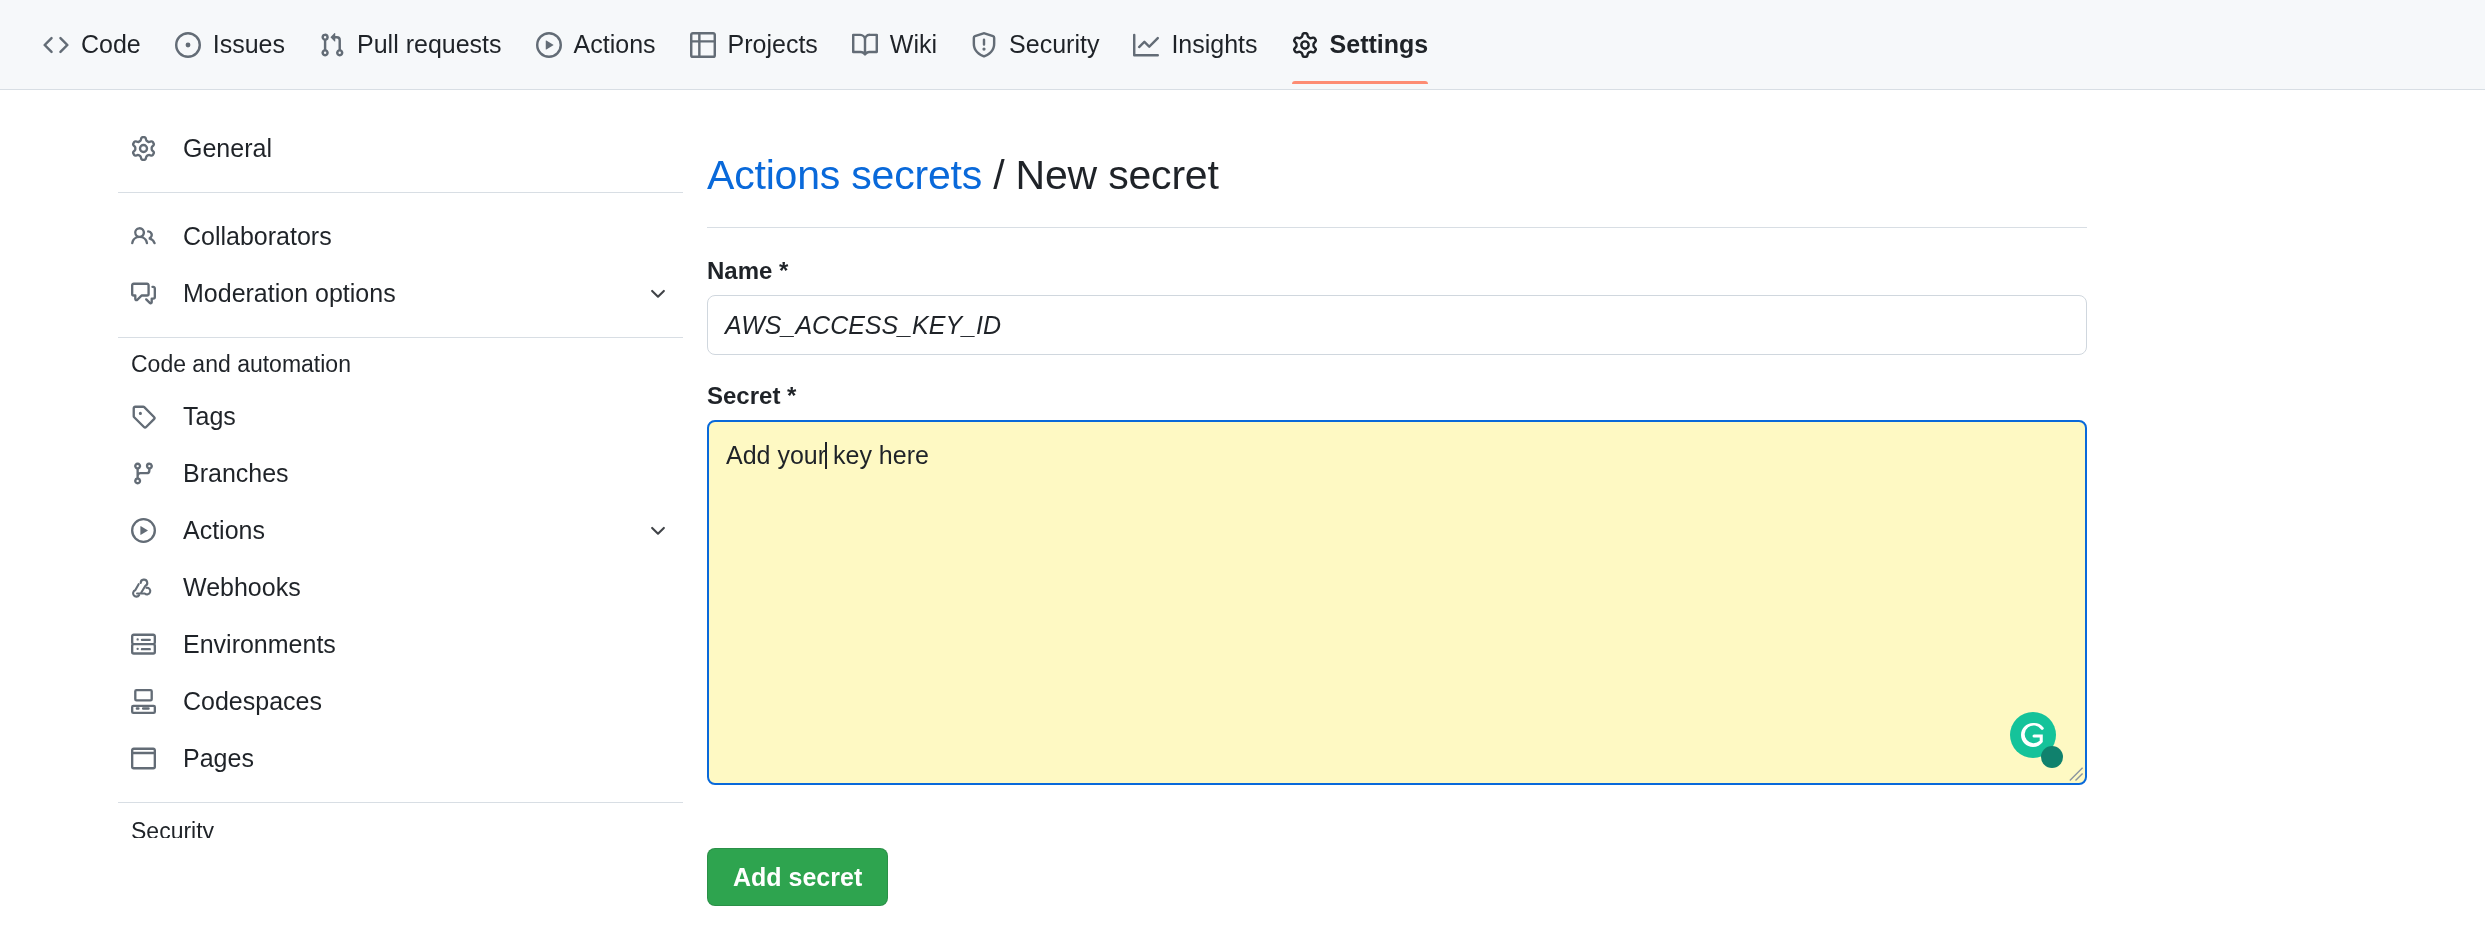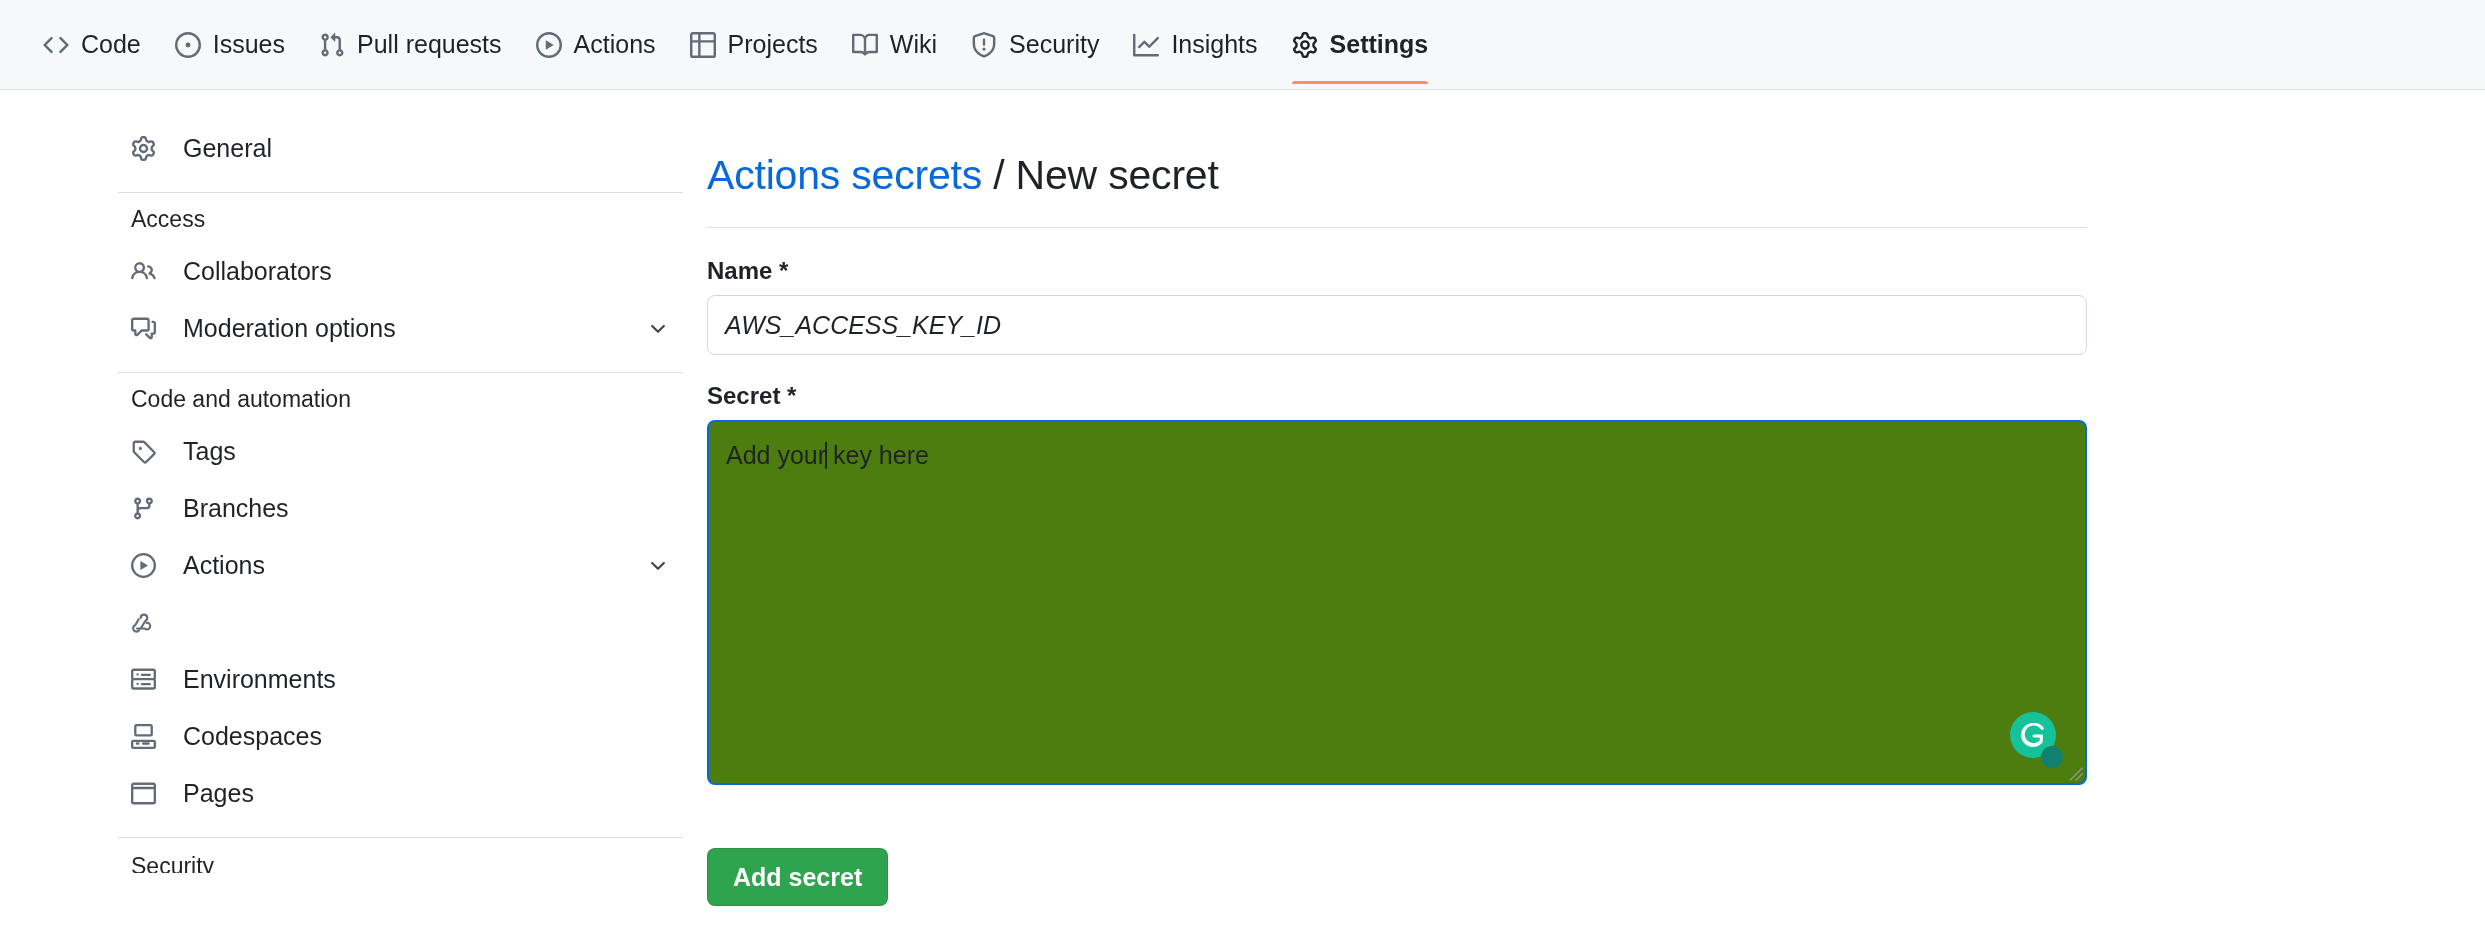--- a/index.html
+++ b/index.html
@@ -157,21 +157,21 @@
   .secret-wrap {
     position: relative;
     width: 1380px;
     height: 365px;
   }
   .secret-area {
     position: absolute;
     inset: 0;
     border: 2px solid #0969da;
     border-radius: 8px;
-    background: #4d7c0f;
+    background: #fef9c3;
     padding: 17px 17px;
     font-size: 25px;
     color: #1f2328;
     line-height: 1.35;
     cursor: text;
   }
   .caret {
     display: inline-block;
     width: 2px;
     height: 27px;
@@ -319,21 +319,20 @@
       <span>
         <svg width="25" height="25" viewBox="0 0 16 16" fill="#636c76" aria-hidden="true">
             <path d="M8 0a8.2 8.2 0 0 1 .701.031C9.444.095 9.99.645 10.16 1.29l.288 1.107c.018.066.079.158.212.224.231.114.454.243.668.386.123.082.233.09.299.071l1.103-.303c.644-.176 1.392.021 1.82.63.27.385.506.792.704 1.218.315.675.111 1.422-.364 1.891l-.814.806c-.049.048-.098.147-.088.294.016.257.016.515 0 .772-.01.147.039.246.088.294l.814.806c.475.469.679 1.216.364 1.891a7.977 7.977 0 0 1-.704 1.218c-.428.609-1.176.806-1.82.63l-1.103-.303c-.066-.019-.176-.011-.299.071a4.909 4.909 0 0 1-.668.386c-.133.066-.194.158-.212.224l-.288 1.107c-.17.645-.716 1.195-1.459 1.259a8.006 8.006 0 0 1-1.402 0c-.743-.064-1.289-.614-1.459-1.259l-.288-1.107c-.018-.066-.079-.158-.212-.224a4.738 4.738 0 0 1-.668-.386c-.123-.082-.233-.09-.299-.071l-1.103.303c-.644.176-1.392-.021-1.82-.63a8.12 8.12 0 0 1-.704-1.218c-.315-.675-.111-1.422.363-1.891l.815-.806c.05-.048.098-.147.088-.294a6.214 6.214 0 0 1 0-.772c.01-.147-.038-.246-.088-.294l-.815-.806C.635 6.045.431 5.298.746 4.623a7.92 7.92 0 0 1 .704-1.217c.428-.61 1.176-.807 1.82-.63l1.103.302c.066.019.176.011.299-.071.214-.143.437-.272.668-.386.133-.066.194-.158.212-.224L5.84 1.29C6.01.645 6.556.095 7.299.03 7.53.01 7.764 0 8 0Zm-.571 1.525c-.036.003-.108.036-.137.146l-.289 1.105c-.147.561-.549.967-.998 1.189-.173.086-.34.183-.5.29-.417.278-.97.423-1.529.27l-1.103-.303c-.109-.03-.175.016-.195.045-.22.312-.412.644-.573.99-.014.031-.021.11.059.19l.815.806c.411.406.562.957.53 1.456a4.709 4.709 0 0 0 0 .582c.032.499-.119 1.05-.53 1.456l-.815.806c-.08.08-.073.159-.059.19.162.346.353.677.573.989.02.03.085.076.195.046l1.102-.303c.56-.153 1.113-.008 1.53.27.161.107.328.204.501.29.447.222.85.629.997 1.189l.289 1.105c.029.109.101.143.137.146a6.6 6.6 0 0 0 1.142 0c.036-.003.108-.037.137-.146l.289-1.105c.147-.561.549-.967.998-1.189.173-.86.34-.183.5-.29.417-.278.97-.423 1.529-.27l1.103.303c.109.029.175-.016.195-.045.22-.313.411-.644.573-.99.014-.031.021-.11-.059-.19l-.815-.806c-.411-.406-.562-.957-.53-1.456a4.709 4.709 0 0 0 0-.582c-.032-.499.119-1.05.53-1.456l.815-.806c.08-.8.073-.159.059-.19a6.464 6.464 0 0 0-.573-.989c-.02-.03-.085-.076-.195-.046l-1.102.303c-.56.153-1.113.008-1.53-.27a4.44 4.44 0 0 0-.501-.29c-.447-.222-.85-.629-.997-1.189l-.289-1.105c-.029-.11-.101-.143-.137-.146a6.6 6.6 0 0 0-1.142 0ZM11 8a3 3 0 1 1-6 0 3 3 0 0 1 6 0ZM9.5 8a1.5 1.5 0 1 0-3.001.001A1.5 1.5 0 0 0 9.5 8Z"></path>
           </svg>
       </span>
       <span class="side-label">General</span>
     </a>
 
     <div class="side-divider"></div>
 
-    <div class="side-group-title">Access</div>
 
     <a class="side-item">
       <span>
         <svg width="25" height="25" viewBox="0 0 16 16" fill="#636c76" aria-hidden="true">
             <path d="M2 5.5a3.5 3.5 0 1 1 5.898 2.549 5.508 5.508 0 0 1 3.034 4.084.75.75 0 1 1-1.482.235 4 4 0 0 0-7.9 0 .75.75 0 0 1-1.482-.236A5.507 5.507 0 0 1 3.102 8.05 3.493 3.493 0 0 1 2 5.5ZM11 4a3.001 3.001 0 0 1 2.22 5.018 5.01 5.01 0 0 1 2.56 3.012.749.749 0 0 1-.885.954.752.752 0 0 1-.549-.514 3.507 3.507 0 0 0-2.522-2.372.75.75 0 0 1-.574-.73v-.352a.75.75 0 0 1 .416-.672A1.5 1.5 0 0 0 11 5.5.75.75 0 0 1 11 4Zm-5.5-.5a2 2 0 1 0-.001 3.999A2 2 0 0 0 5.5 3.5Z"></path>
           </svg>
       </span>
       <span class="side-label">Collaborators</span>
     </a>
 
@@ -388,20 +387,21 @@
     </a>
 
     <a class="side-item">
       <span>
         <svg width="25" height="25" viewBox="0 0 16 16" fill="none" stroke="#636c76" stroke-width="1.35" stroke-linecap="round" stroke-linejoin="round" aria-hidden="true">
             <path d="M6.2 5.1a2.1 2.1 0 1 1 2.9 1.9L6.6 11.2"></path>
             <path d="M9.9 8.2a2.1 2.1 0 1 1-1.1 3.6H3.9"></path>
             <path d="M5.2 12.9a2.1 2.1 0 1 1-2.5-3.1l2.2-3.9"></path>
           </svg>
       </span>
+      <span class="side-label">Webhooks</span>
     </a>
 
     <a class="side-item">
       <span>
         <svg width="25" height="25" viewBox="0 0 16 16" fill="#636c76" aria-hidden="true">
             <path d="M1.75 1h12.5c.966 0 1.75.784 1.75 1.75v4c0 .372-.116.717-.314 1 .198.283.314.628.314 1v4a1.75 1.75 0 0 1-1.75 1.75H1.75A1.75 1.75 0 0 1 0 12.75v-4c0-.358.109-.707.314-1a1.739 1.739 0 0 1-.314-1v-4C0 1.784.784 1 1.75 1ZM1.5 2.75v4c0 .138.112.25.25.25h12.5a.25.25 0 0 0 .25-.25v-4a.25.25 0 0 0-.25-.25H1.75a.25.25 0 0 0-.25.25Zm0 6v4c0 .138.112.25.25.25h12.5a.25.25 0 0 0 .25-.25v-4a.25.25 0 0 0-.25-.25H1.75a.25.25 0 0 0-.25.25ZM3.5 4.75a.75.75 0 1 1 1.5 0 .75.75 0 0 1-1.5 0Zm0 6a.75.75 0 1 1 1.5 0 .75.75 0 0 1-1.5 0ZM7 4.25h5a.75.75 0 0 1 0 1.5H7a.75.75 0 0 1 0-1.5Zm0 6h5a.75.75 0 0 1 0 1.5H7a.75.75 0 0 1 0-1.5Z"></path>
           </svg>
       </span>
       <span class="side-label">Environments</span>
     </a>

